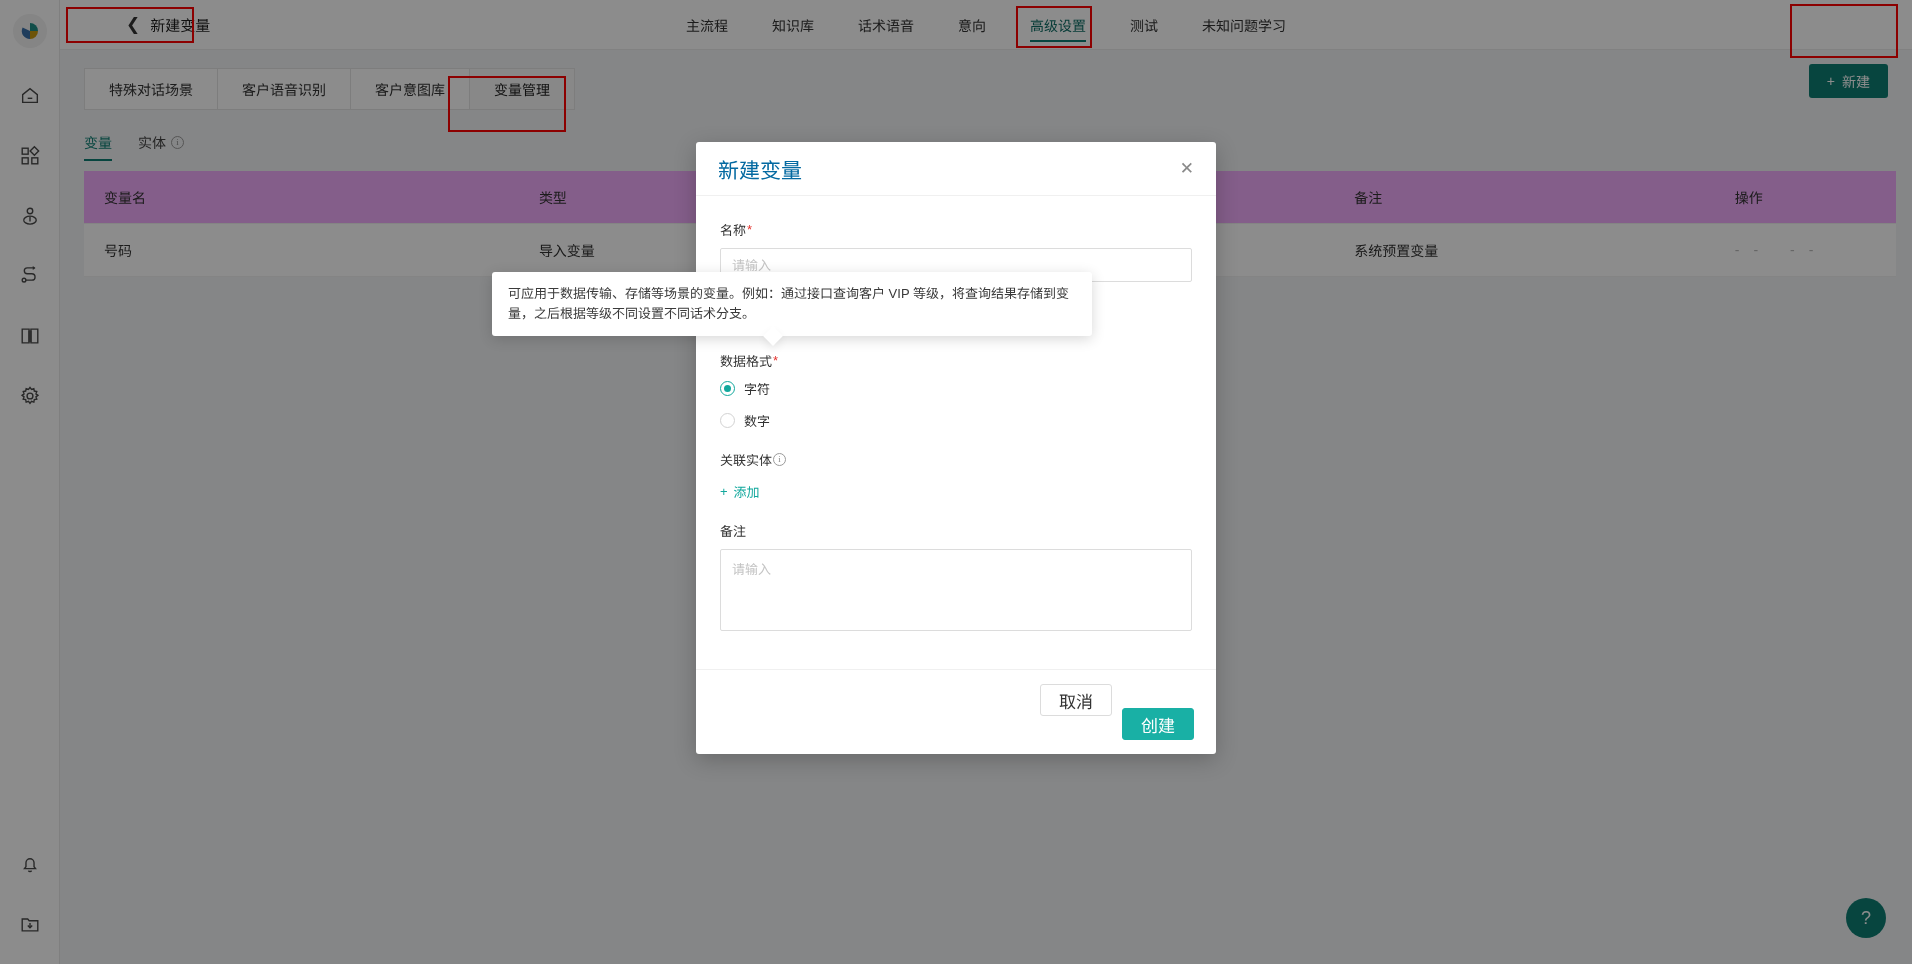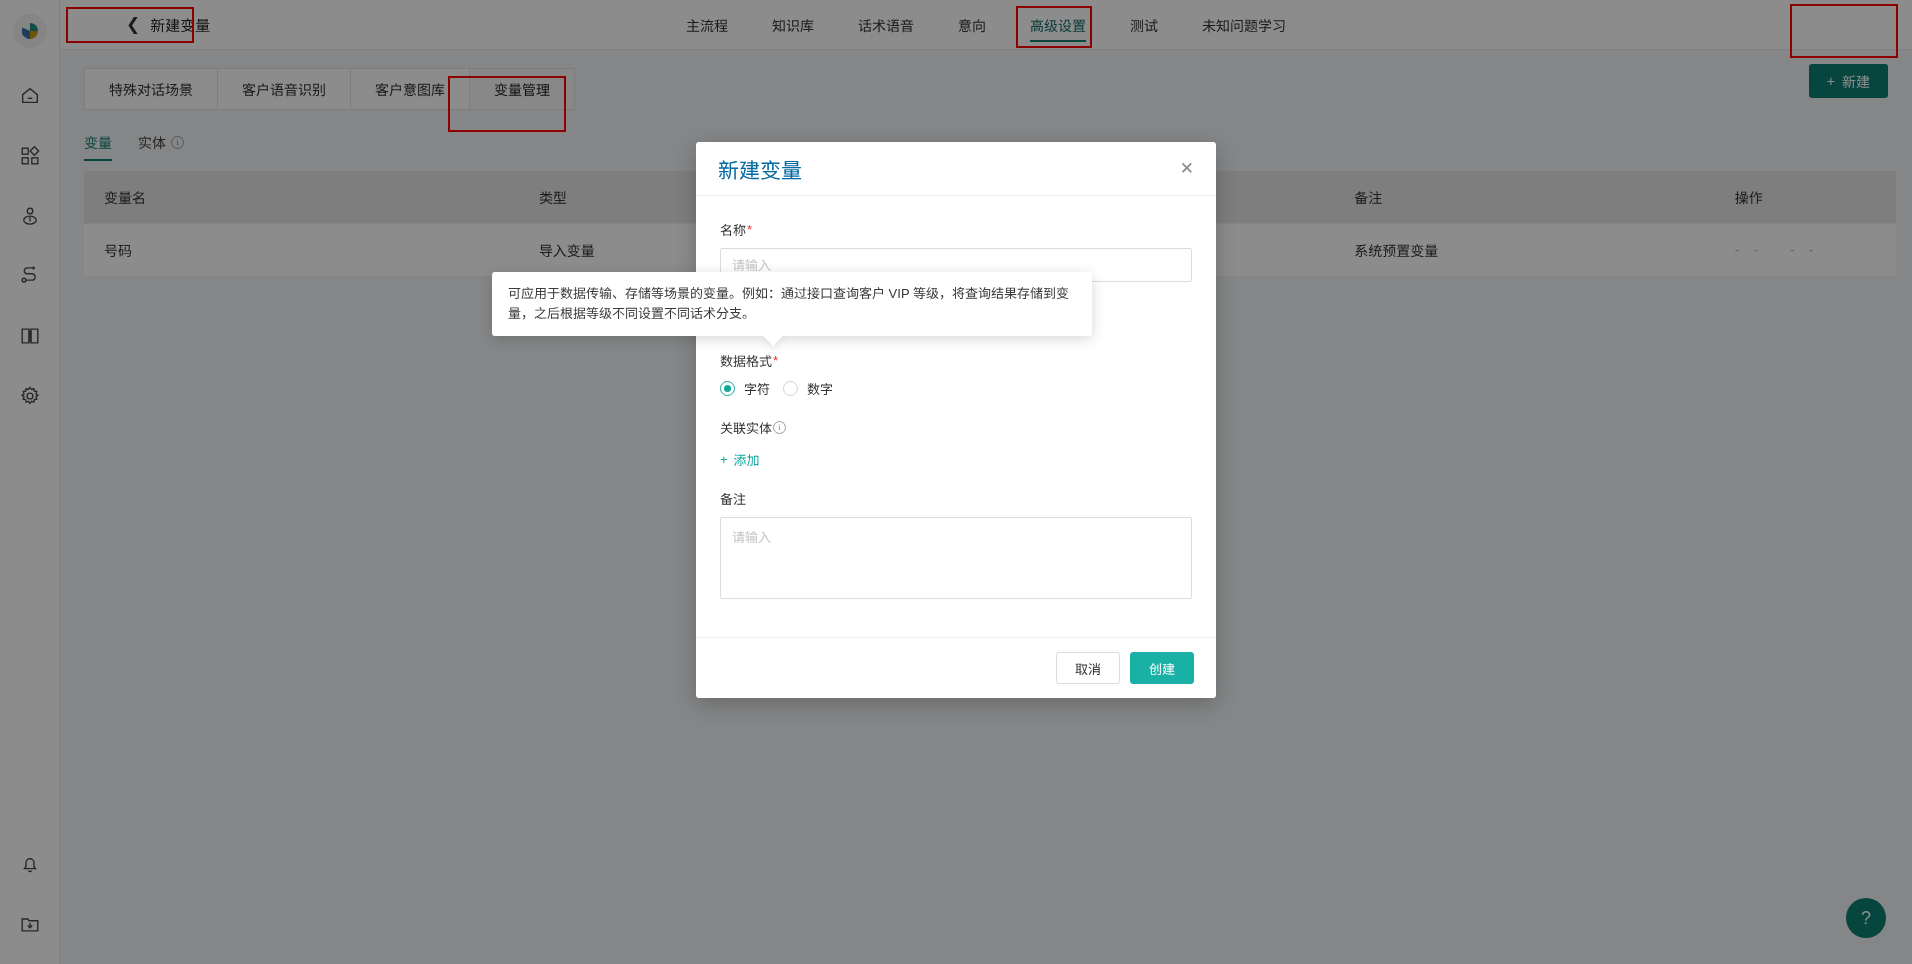--- a/index.html
+++ b/index.html
@@ -138,21 +138,21 @@
   }
   .hl-box-new {
     position: absolute; border: 2px solid #ff0000; pointer-events: none; z-index: 30;
     right: 14px; top: 4px; width: 108px; height: 54px;
   }
 
   
   .table-wrap { margin-top: 10px; background: #fff; }
   table { width: 100%; border-collapse: collapse; table-layout: fixed; }
   thead th {
-    background: #e5e5e5; text-align: left; font-weight: normal;
+    background: #f0abfc; text-align: left; font-weight: normal;
     font-size: 14px; color: #333; padding: 16px 0 16px 20px;
     border-bottom: 1px solid #f0f0f0;
   }
   tbody td {
     font-size: 14px; color: #333; padding: 16px 0 16px 20px;
     border-bottom: 1px solid #f0f0f0; background: #fff;
   }
   .op-cell { color: #bbb; letter-spacing: 14px; }
 
   .pager {
@@ -201,21 +201,21 @@
     font-family: "Liberation Sans", sans-serif;
   }
   .finput::placeholder { color: #c4c4c4; }
   .dyn-label {
     font-size: 13px; color: #8d8d8d; display: inline-flex; align-items: center; gap: 5px;
     padding: 3px 6px;
   }
   .hl-box-dyn {
     display: inline-block; border: 2px solid #ff0000;
   }
-  .radios { display: flex; flex-direction: row; gap: 13px; margin-top: 4px; }
+  .radios { display: flex; flex-direction: column; gap: 13px; margin-top: 4px; }
   .radio-row { display: flex; align-items: center; gap: 9px; cursor: pointer; }
   .radio {
     width: 15px; height: 15px; border-radius: 50%; border: 1px solid #d2d2d2;
     background: #fff; display: flex; align-items: center; justify-content: center;
   }
   .radio.on { border-color: #12a89d; }
   .radio.on::after {
     content: ""; width: 7px; height: 7px; border-radius: 50%; background: #12a89d;
   }
   .radio-text { font-size: 13px; color: #333; }
@@ -227,25 +227,25 @@
     width: 100%; height: 82px; border: 1px solid #dcdcdc; border-radius: 2px;
     padding: 9px 11px; font-size: 13px; color: #333; resize: none; outline: none;
     font-family: "Liberation Sans", sans-serif;
   }
   .ftextarea::placeholder { color: #c4c4c4; }
   .modal-foot {
     border-top: 1px solid #f0f0f0; padding: 14px 22px;
     display: flex; justify-content: flex-end; gap: 10px;
   }
   .btn {
-    height: 32px; padding: 0 18px; font-size: 13px; border-radius: 3px; cursor: pointer;
+    height: 32px; padding: 0 18px; font-size: 17px; border-radius: 3px; cursor: pointer;
     font-family: Liberation Sans, sans-serif;
   }
   .btn-ghost { background: #fff; border: 1px solid #dcdcdc; color: #333; }
-  .btn-primary { background: #19b0a5; border: 1px solid #19b0a5; color: #fff; }
+  .btn-primary { background: #19b0a5; border: 1px solid #19b0a5; color: #fff; margin-top: 24px; }
 
   
   .tooltip {
     position: absolute; z-index: 120;
     left: 492px; top: 272px; width: 600px;
     background: #fff; color: #3a3a3a; font-size: 13px; line-height: 1.55;
     padding: 12px 16px; border-radius: 3px;
     box-shadow: 0 3px 14px rgba(0,0,0,.16);
   }
   .tooltip::after {

